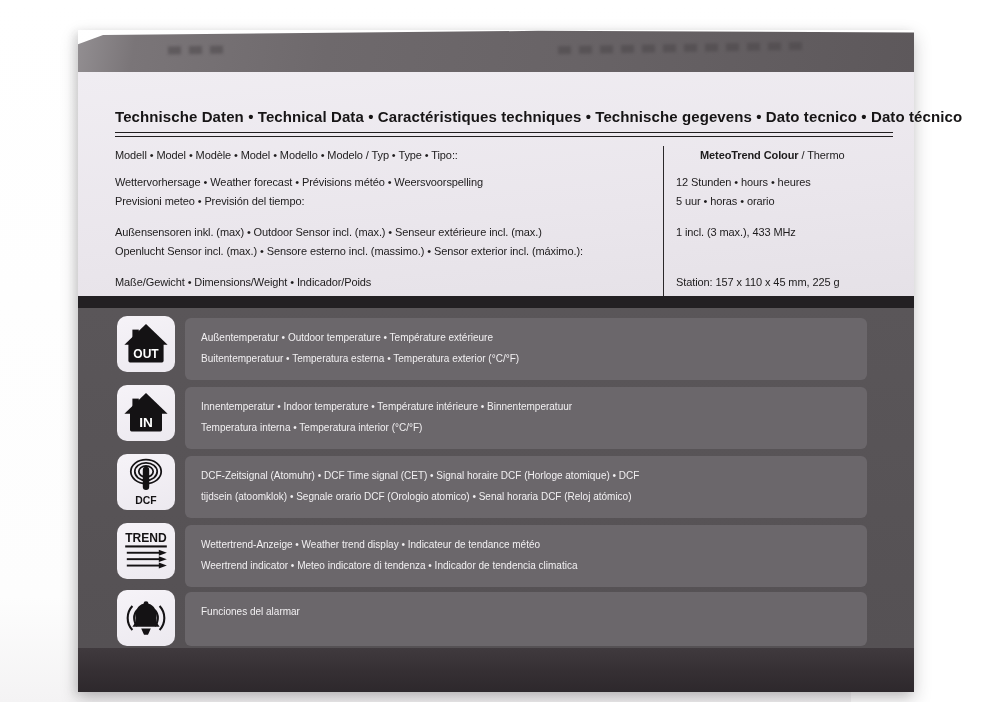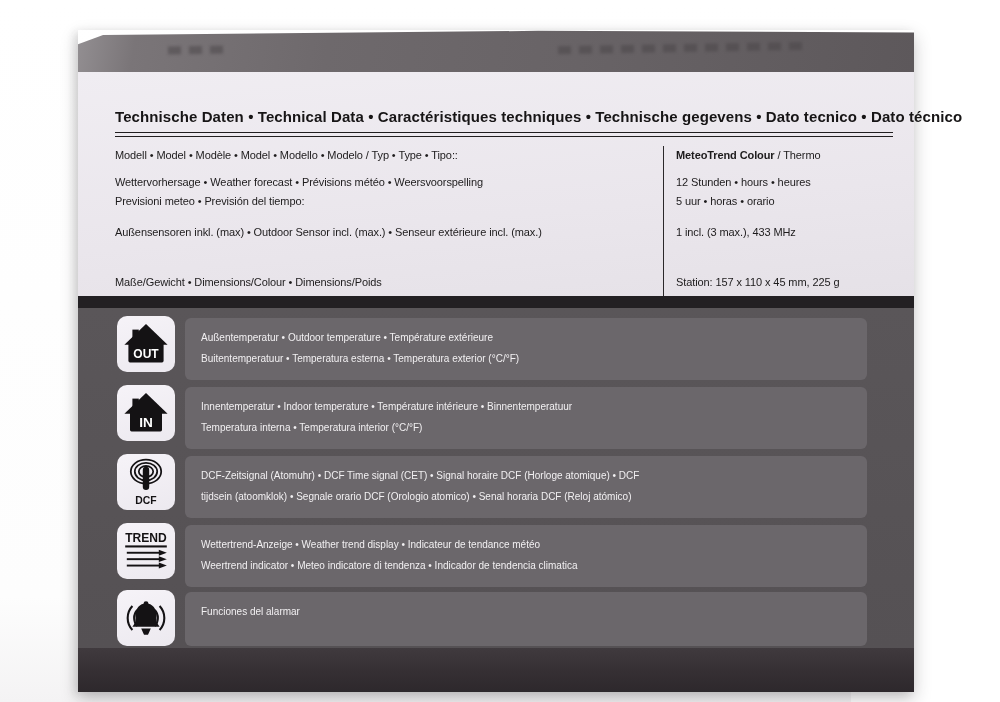--- a/index.html
+++ b/index.html
@@ -44,21 +44,21 @@
   }
   .col-divider {
     position: absolute; left: 585px; top: 74px; width: 0; height: 174px;
     border-left: 1.6px solid #2b282a;
   }
   .spec-row { position: absolute; left: 37px; width: 780px; }
   .sr1 { top: 74px; } .sr2 { top: 101px; } .sr3 { top: 151px; } .sr4 { top: 201px; }
   .spec-left  { position: absolute; left: 0; width: 540px; }
   .spec-right { position: absolute; left: 561px; width: 219px; }
   .spec-line { font-size: 11px; color: #1d1b1c; line-height: 19px; white-space: nowrap; letter-spacing: -0.1px; }
-  .spec-line .b { font-weight: bold; }
+  .spec-line .b { font-weight: bold; margin-left: 24px; }
 
   
   .face-dark {
     position: absolute; left: 0; top: 266px; width: 836px; height: 352px;
     background: linear-gradient(180deg, #5a5659 0%, #555154 100%);
     border-top: 12px solid #232023;
   }
   .feature-row { position: absolute; left: 0; width: 836px; height: 62px; }
   .fr1 { top: 8px; } .fr2 { top: 77px; } .fr3 { top: 146px; } .fr4 { top: 215px; } .fr5 { top: 282px; }
   .icon-sq {
@@ -121,29 +121,30 @@
         </div>
         <div class="spec-right">
           <div class="spec-line">12 Stunden • hours • heures</div>
           <div class="spec-line">5 uur • horas • orario</div>
         </div>
       </div>
 
       <div class="spec-row sr3">
         <div class="spec-left">
           <div class="spec-line">Außensensoren inkl. (max) • Outdoor Sensor incl. (max.) • Senseur extérieure incl. (max.)</div>
+          <div class="spec-line">Openlucht Sensor incl. (max.) • Sensore esterno incl. (massimo.) • Sensor exterior incl. (máximo.):</div>
         </div>
         <div class="spec-right">
           <div class="spec-line">1 incl. (3 max.), 433 MHz</div>
         </div>
       </div>
 
       <div class="spec-row sr4">
         <div class="spec-left">
-          <div class="spec-line">Maße/Gewicht • Dimensions/Colour • Dimensions/Poids</div>
+          <div class="spec-line">Maße/Gewicht • Dimensions/Weight • Indicador/Poids</div>
           <div class="spec-line">Maten/Gewicht • Dimensione/Peso • Masa/Peso:</div>
         </div>
         <div class="spec-right">
           <div class="spec-line">Station: 157 x 110 x 45 mm, 225 g</div>
           <div class="spec-line">Sensor: 53 x 105 x 24 mm, 41 g</div>
         </div>
       </div>
     </div>
 
     <div class="face-dark">

